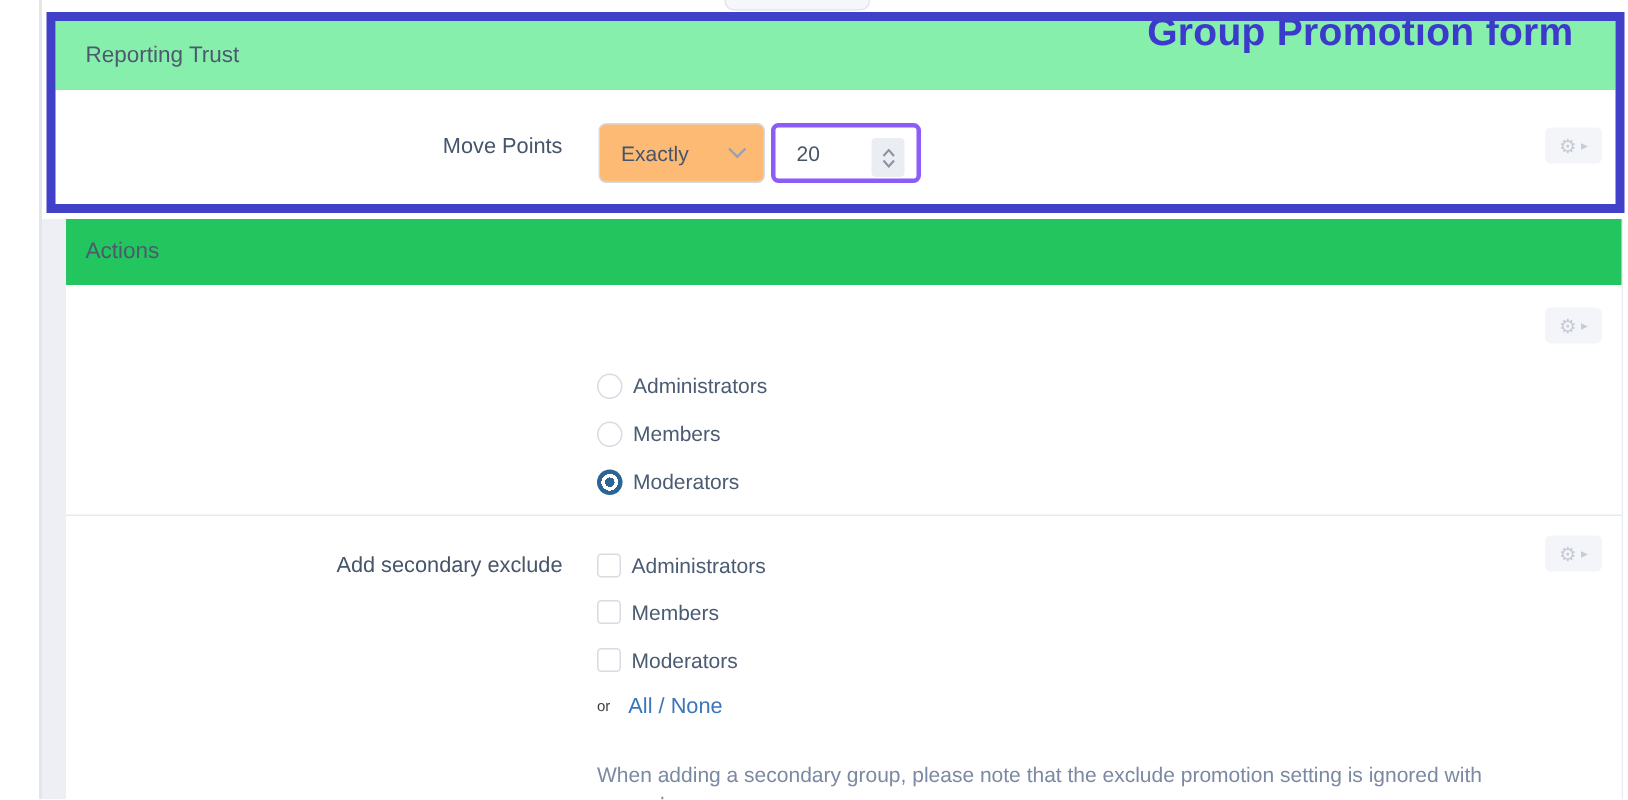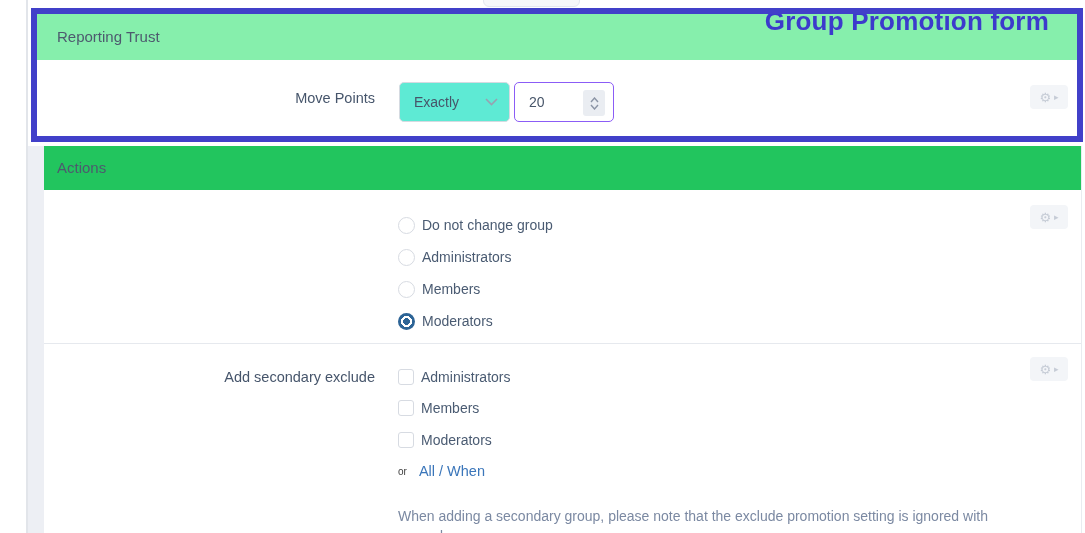--- a/index.html
+++ b/index.html
@@ -23,28 +23,28 @@
     font-size:15px;color:#4d5a6e;}
   .promo-title{position:absolute;right:36px;top:6px;font-size:26px;font-weight:bold;
     color:#3c3acc;letter-spacing:0.2px;}
   .rt-body{position:absolute;left:37px;top:60px;width:1040px;height:76px;background:#ffffff;}
   .blue-outline{position:absolute;left:31px;top:8px;width:1052px;height:134px;
     border:6px solid #4140c9;box-sizing:border-box;pointer-events:none;z-index:5;}
 
   .field-label{position:absolute;font-size:14.5px;color:#46556b;text-align:right;}
   .rt-label{left:37px;top:60px;width:338px;height:76px;display:flex;align-items:center;justify-content:flex-end;}
 
-  .select-box{position:absolute;left:399px;top:82px;width:111px;height:40px;background:#5eead4;
+  .select-box{position:absolute;left:399px;top:82px;width:111px;height:40px;background:#fdba74;
     border:1px solid #d5dae1;border-radius:5px;box-sizing:border-box;
     display:flex;align-items:center;cursor:pointer;}
   .select-box .sel-text{margin-left:14px;font-size:14px;color:#475569;flex:1;}
   .select-box .chev{margin-right:11px;display:flex;}
 
   .number-box{position:absolute;left:514px;top:82px;width:100px;height:40px;background:#fff;
-    border:1px solid #8b5cf6;border-radius:5px;box-sizing:border-box;display:flex;align-items:center;}
+    border:3px solid #8b5cf6;border-radius:5px;box-sizing:border-box;display:flex;align-items:center;}
   .number-box input{border:none;outline:none;background:transparent;width:48px;margin-left:14px;
     font-size:14px;color:#475569;font-family:inherit;padding:0;}
   .stepper{position:absolute;right:8px;top:7px;width:22px;height:26px;background:#eaedf2;
     border-radius:3px;display:flex;flex-direction:column;align-items:center;justify-content:center;gap:1px;cursor:pointer;}
 
   .gear-btn{position:absolute;width:38px;height:24px;background:#f3f5f8;border-radius:4px;
     display:flex;align-items:center;justify-content:center;gap:3px;cursor:pointer;
     color:#c6ccd6;font-size:13px;line-height:1;}
   .gear-btn .caret{font-size:9px;}
   .gear-rt{left:1030px;top:85px;}
@@ -127,24 +127,20 @@
 
   <div class="blue-outline"></div>
 
   <div class="actions-header">
     <span class="sec-title">Actions</span>
   </div>
   <div class="actions-body"></div>
   <div class="divider"></div>
 
 
-  <div class="opt r1">
-    <span class="radio"></span>
-    <span class="opt-label">Do not change group</span>
-  </div>
   <div class="opt r2">
     <span class="radio"></span>
     <span class="opt-label">Administrators</span>
   </div>
   <div class="opt r3">
     <span class="radio"></span>
     <span class="opt-label">Members</span>
   </div>
   <div class="opt r4">
     <span class="radio selected"></span>
@@ -166,21 +162,21 @@
     <span class="checkbox"></span>
     <span class="opt-label">Members</span>
   </div>
   <div class="opt c3">
     <span class="checkbox"></span>
     <span class="opt-label">Moderators</span>
   </div>
 
   <div class="allnone-row">
     <span class="or-text">or</span>
-    <a class="allnone-link">All / When</a>
+    <a class="allnone-link">All / None</a>
   </div>
 
   <div class="note">When adding a secondary group, please note that the exclude promotion setting is ignored with secondary</div>
 
   <div class="gear-btn gear-row2">
     <span>⚙</span>
     <span class="caret">▸</span>
   </div>
 
 </div>

